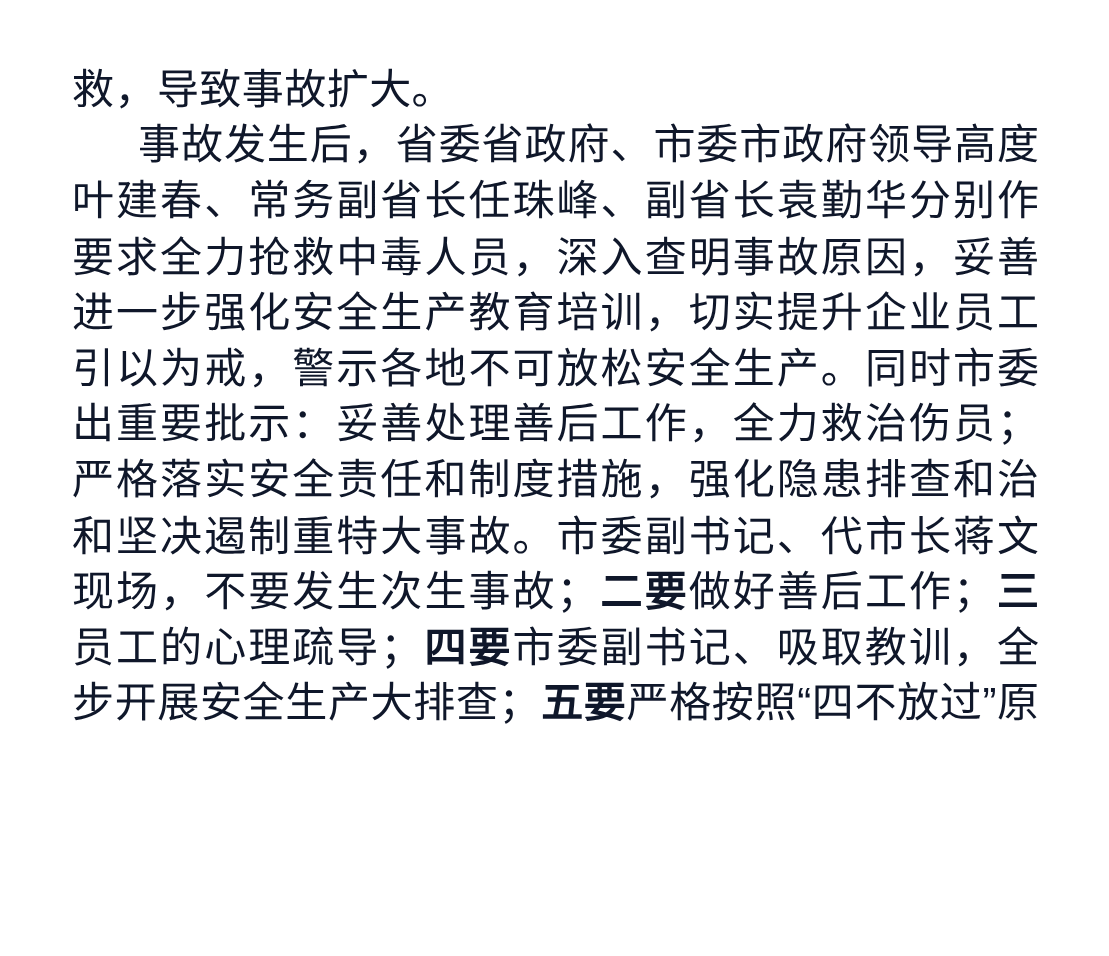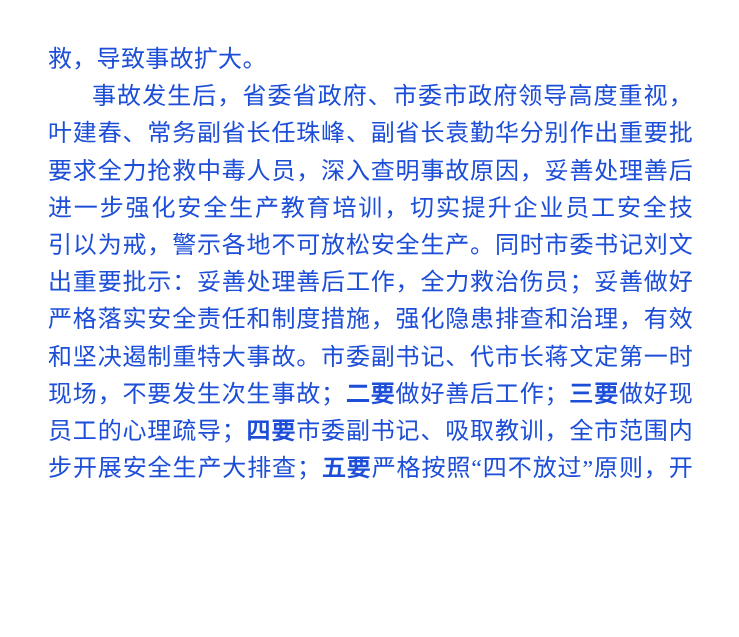--- a/index.html
+++ b/index.html
@@ -14,23 +14,23 @@
   }
   .doc-page {
     box-sizing: border-box;
     width: 739px;
     height: 637px;
     padding: 41px 46px 0 48px;
     background: #ffffff;
   }
   .doc-body {
     width: 645px;
-    font-family: Liberation Serif, serif;
-    font-size: 24px;
-    color: #1d4ed8;
+    font-family: Liberation Sans, sans-serif;
+    font-size: 28px;
+    color: #0f172a;
   }
   .text-line {
     height: 37.2px;
     line-height: 37.2px;
     text-align: justify;
     text-align-last: justify;
     letter-spacing: 0.3px;
     overflow: hidden;
   }
   .text-line.align-left {

